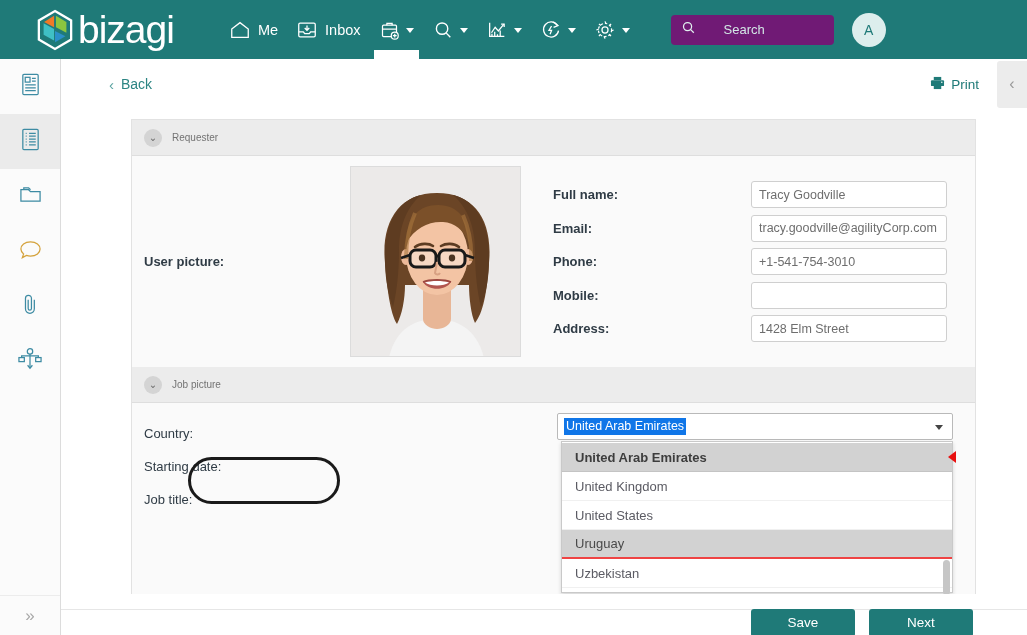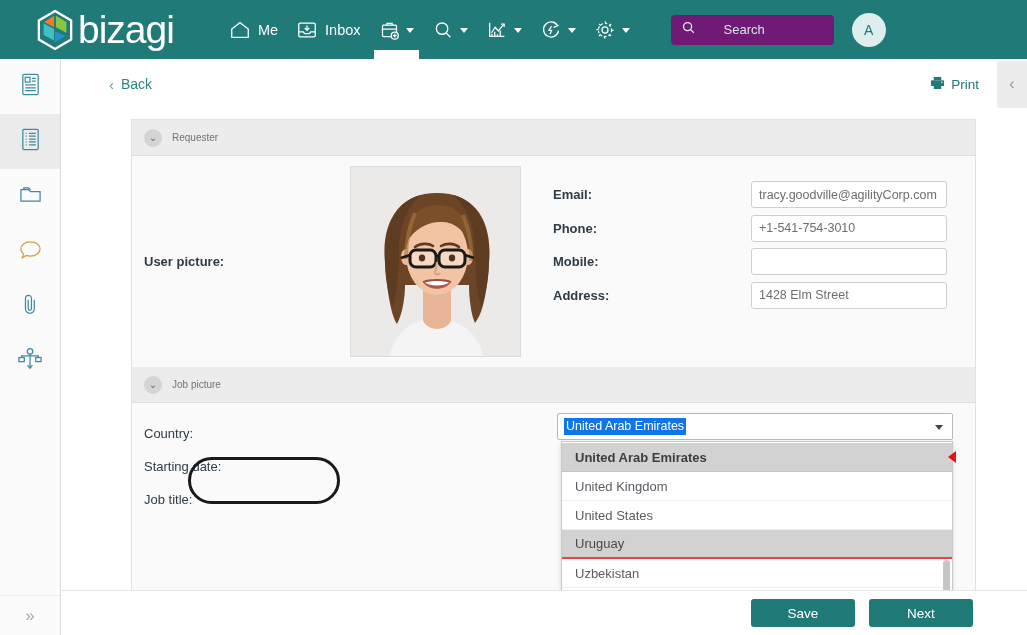--- a/index.html
+++ b/index.html
@@ -205,21 +205,21 @@
   .annot {
     position: absolute; left: 56px; top: 337px;
     width: 152px; height: 47px;
     border: 3.5px solid #1a1a1a; border-radius: 26px;
     pointer-events: none;
   }
 
   
   .footer {
     position: absolute; left: 61px; bottom: 0;
-    width: 966px; height: 45px; background: #ffffff;
+    width: 966px; height: 26px; background: #ffffff;
     border-top: 1px solid #e6e6e6;
     display: flex; align-items: center; justify-content: flex-end;
     padding-right: 54px;
   }
   .btn {
     width: 104px; height: 28px; background: #1f7a78; color: #ffffff;
     border: none; border-radius: 3px; font-size: 13.5px;
     cursor: pointer; margin-left: 14px;
     font-family: "Liberation Sans", sans-serif;
   }
@@ -471,20 +471,24 @@
 
           <path d="M86 95 L84 106 C85 108 88 108 89 106" stroke="#d8a183" stroke-width="2" fill="none"></path>
 
           <path d="M72 115 C78 112 94 112 100 115 C95 124 77 124 72 115 Z" fill="#b2564f"></path>
           <path d="M74 115.5 C80 113.5 92 113.5 98 115.5 C93 119.5 79 119.5 74 115.5 Z" fill="#ffffff"></path>
           <path d="M72 115 C78 112 94 112 100 115" stroke="#9b4840" stroke-width="1.4" fill="none"></path>
         </svg>
       </div>
 
       <div class="fields">
+        <div class="frow">
+          <span class="flabel">Full name:</span>
+          <input class="finput" value="Tracy Goodville" style="">
+        </div>
         <div class="frow">
           <span class="flabel">Email:</span>
           <input class="finput" value="tracy.goodville@agilityCorp.com" style="">
         </div>
         <div class="frow">
           <span class="flabel">Phone:</span>
           <input class="finput" value="+1-541-754-3010" style="">
         </div>
         <div class="frow">
           <span class="flabel">Mobile:</span>

